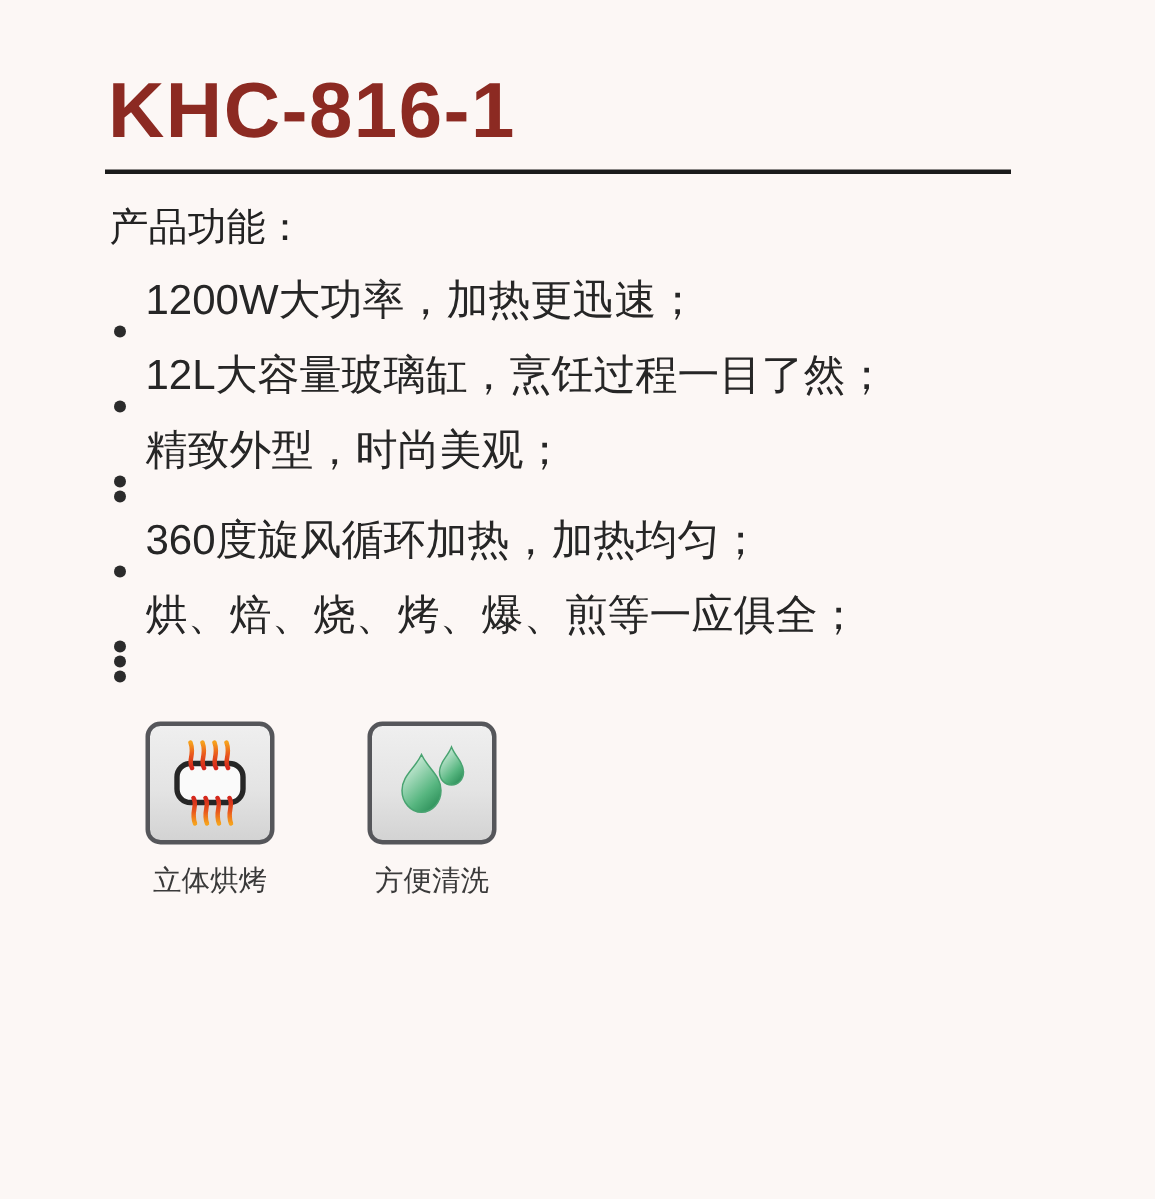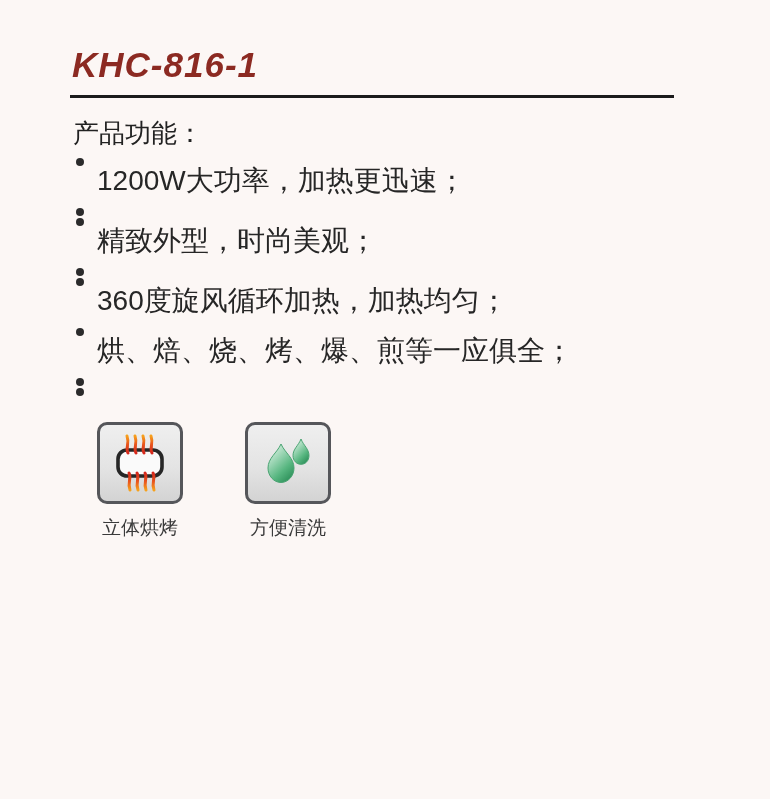--- a/index.html
+++ b/index.html
@@ -16,47 +16,46 @@
     background:var(--bg);
     font-family:"Liberation Sans","DejaVu Sans",sans-serif;
     overflow:hidden;
   }
   .page{
     width:770px;height:799px;
     padding:46px 40px 0 70px;
   }
   .page-title{
     margin:0 0 0 2px;
-    font-size:35px;
+    font-size:52px;
     font-weight:bold;
     letter-spacing:1px;
     color:var(--brand);
     line-height:1.1;
-    font-style:italic;
   }
   .title-divider{
     width:604px;height:3px;
     background:var(--divider);
     margin-top:10px;
   }
   .section-heading{
     margin:21px 0 0 3px;
     font-size:26px;
     font-weight:normal;
     color:#222222;
     line-height:1.1;
   }
   .feature-list{
     list-style:none;
     margin:9px 0 0 0;
     padding:0;
   }
   .feature-list li{
     display:flex;
-    align-items:flex-start;
+    align-items:flex-end;
     font-size:28px;
     color:var(--text);
     line-height:50px;
     white-space:nowrap;
   }
   .dot{
     flex:none;
     width:8px;height:8px;
     border-radius:50%;
     background:#2b2b2b;
@@ -100,20 +99,21 @@
 
   <h2 class="section-heading">产品功能：</h2>
 
   <ul class="feature-list">
     <li>
         <span class="dot"></span>
         <span>1200W大功率，加热更迅速；</span>
       </li>
     <li>
         <span class="dot"></span>
+        <span>12L大容量玻璃缸，烹饪过程一目了然；</span>
       </li>
     <li>
         <span class="dot"></span>
         <span>精致外型，时尚美观；</span>
       </li>
     <li>
         <span class="dot"></span>
       </li>
     <li>
         <span class="dot"></span>

